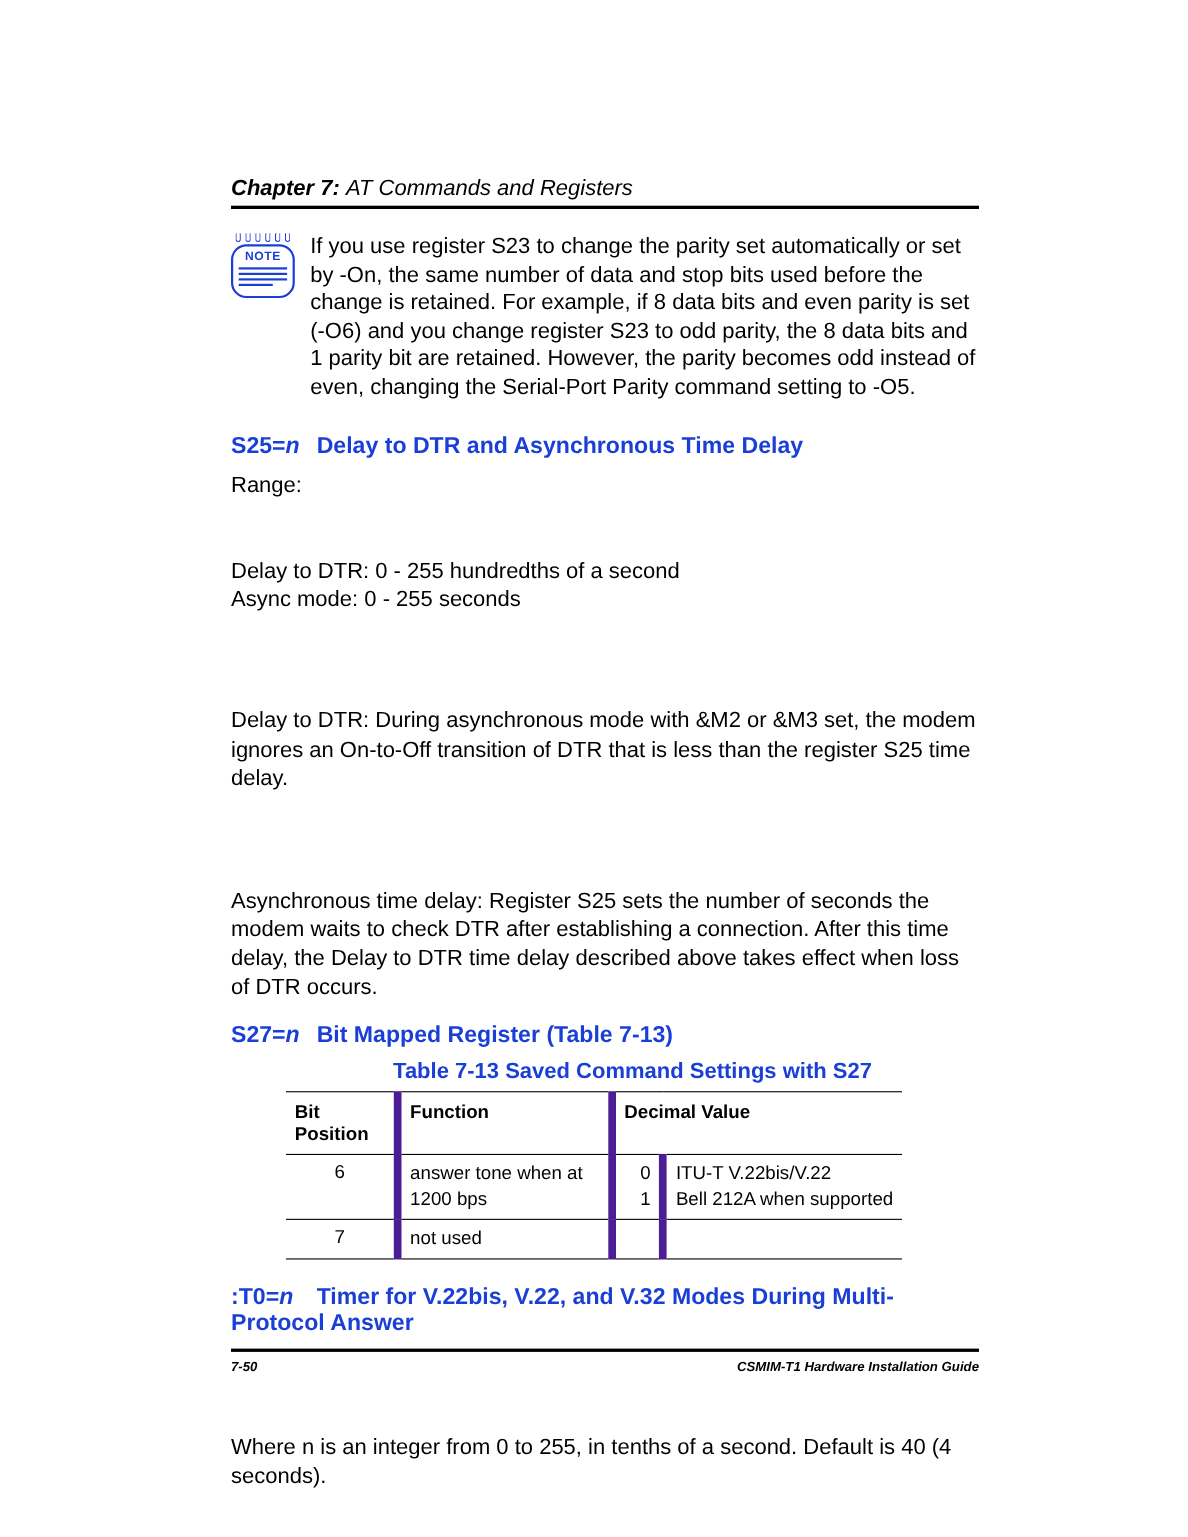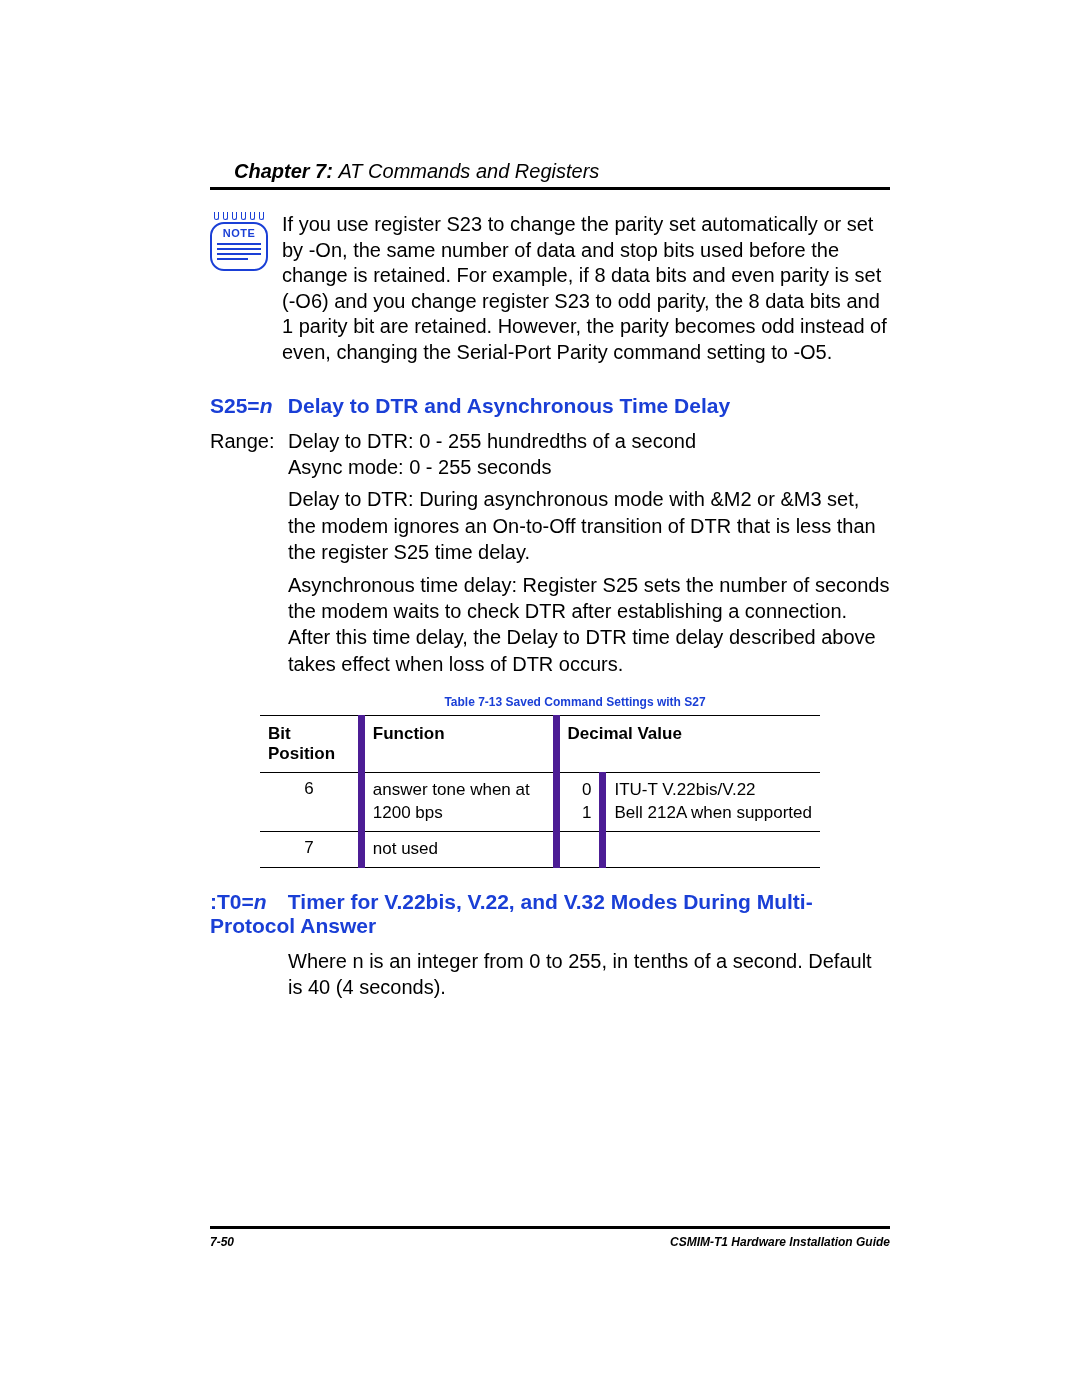--- a/index.html
+++ b/index.html
@@ -13,21 +13,20 @@
     width: 1080px;
     height: 1397px;
     position: relative;
     box-sizing: border-box;
     padding: 160px 190px 0 210px;
   }
   .running-header {
     font-style: italic;
     font-size: 20px;
     margin-bottom: 4px;
-    margin-left: 24px;
   }
   .hr-top {
     border: none;
     border-top: 3px solid #000;
     margin: 0 0 22px 0;
   }
   .note-block {
     display: flex;
     align-items: flex-start;
     gap: 14px;
@@ -82,31 +81,32 @@
   .section-head .cmd {
     display: inline-block;
     width: 72px;
   }
   .section-head .cmd .n-italic { font-style: italic; }
   .body-row {
     display: flex;
     font-size: 20px;
     line-height: 1.32;
     margin-bottom: 6px;
+    flex-direction: column;
   }
   .body-row .lbl {
     flex: 0 0 78px;
   }
   .body-row .val {
     flex: 1 1 auto;
   }
   .table-caption {
     color: #1a3fd6;
     font-weight: bold;
-    font-size: 12px;
+    font-size: 20px;
     text-align: center;
     margin: 10px 0 6px 50px;
   }
   table.s27 {
     border-collapse: collapse;
     font-size: 17px;
     margin: 0 0 22px 50px;
     width: 560px;
   }
   table.s27 th {
@@ -208,20 +208,24 @@
   <div class="body-row">
     <div class="lbl"></div>
     <div class="val">Delay to DTR: During asynchronous mode with &amp;M2 or &amp;M3 set, the modem ignores an On-to-Off transition of DTR that is less than the register S25 time delay.</div>
   </div>
 
   <div class="body-row" style="margin-bottom:18px;align-items:flex-end;">
     <div class="lbl"></div>
     <div class="val">Asynchronous time delay: Register S25 sets the number of seconds the modem waits to check DTR after establishing a connection. After this time delay, the Delay to DTR time delay described above takes effect when loss of DTR occurs.</div>
   </div>
 
+  <div class="section-head">
+    <span class="cmd"><span>S27=</span><span class="n-italic">n</span></span>
+    <span>Bit Mapped Register (Table 7-13)</span>
+  </div>
 
   <div class="table-caption">Table 7-13   Saved Command Settings with S27</div>
 
   <table class="s27">
     <thead>
       <tr>
         <th style="width:86px;">Bit Position</th>
         <th>Function</th>
         <th colspan="2">Decimal Value</th>
       </tr>

